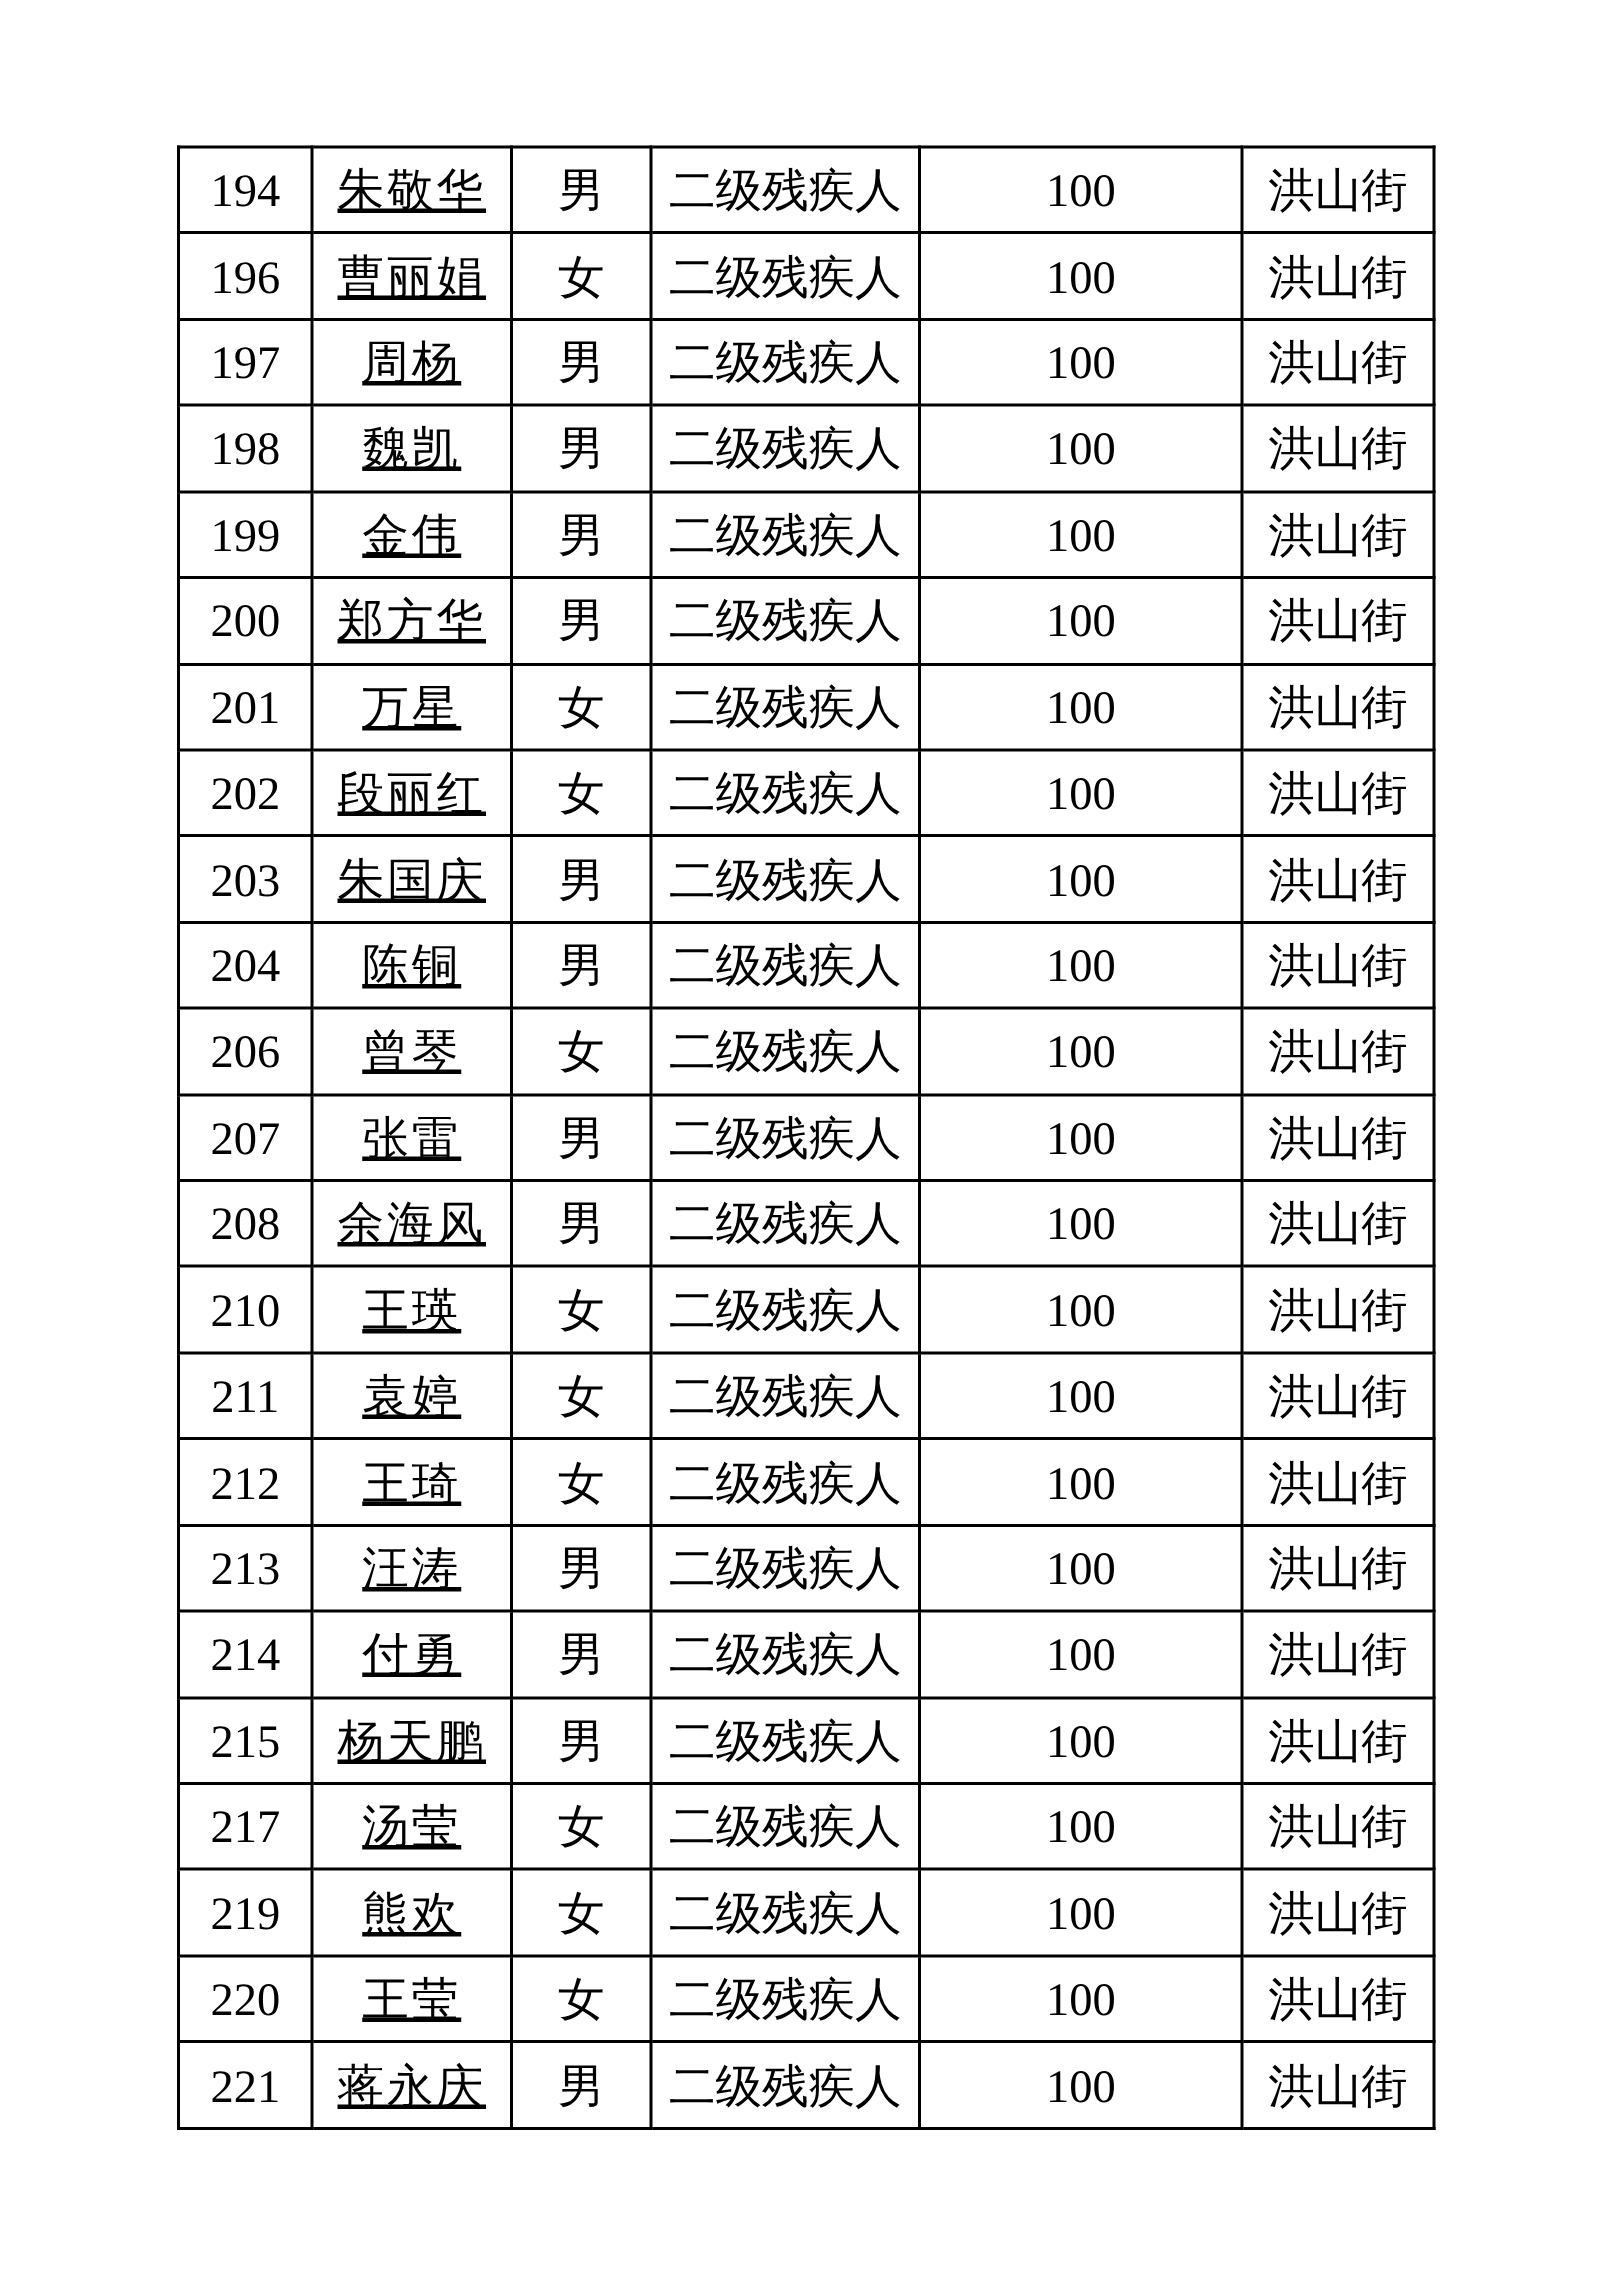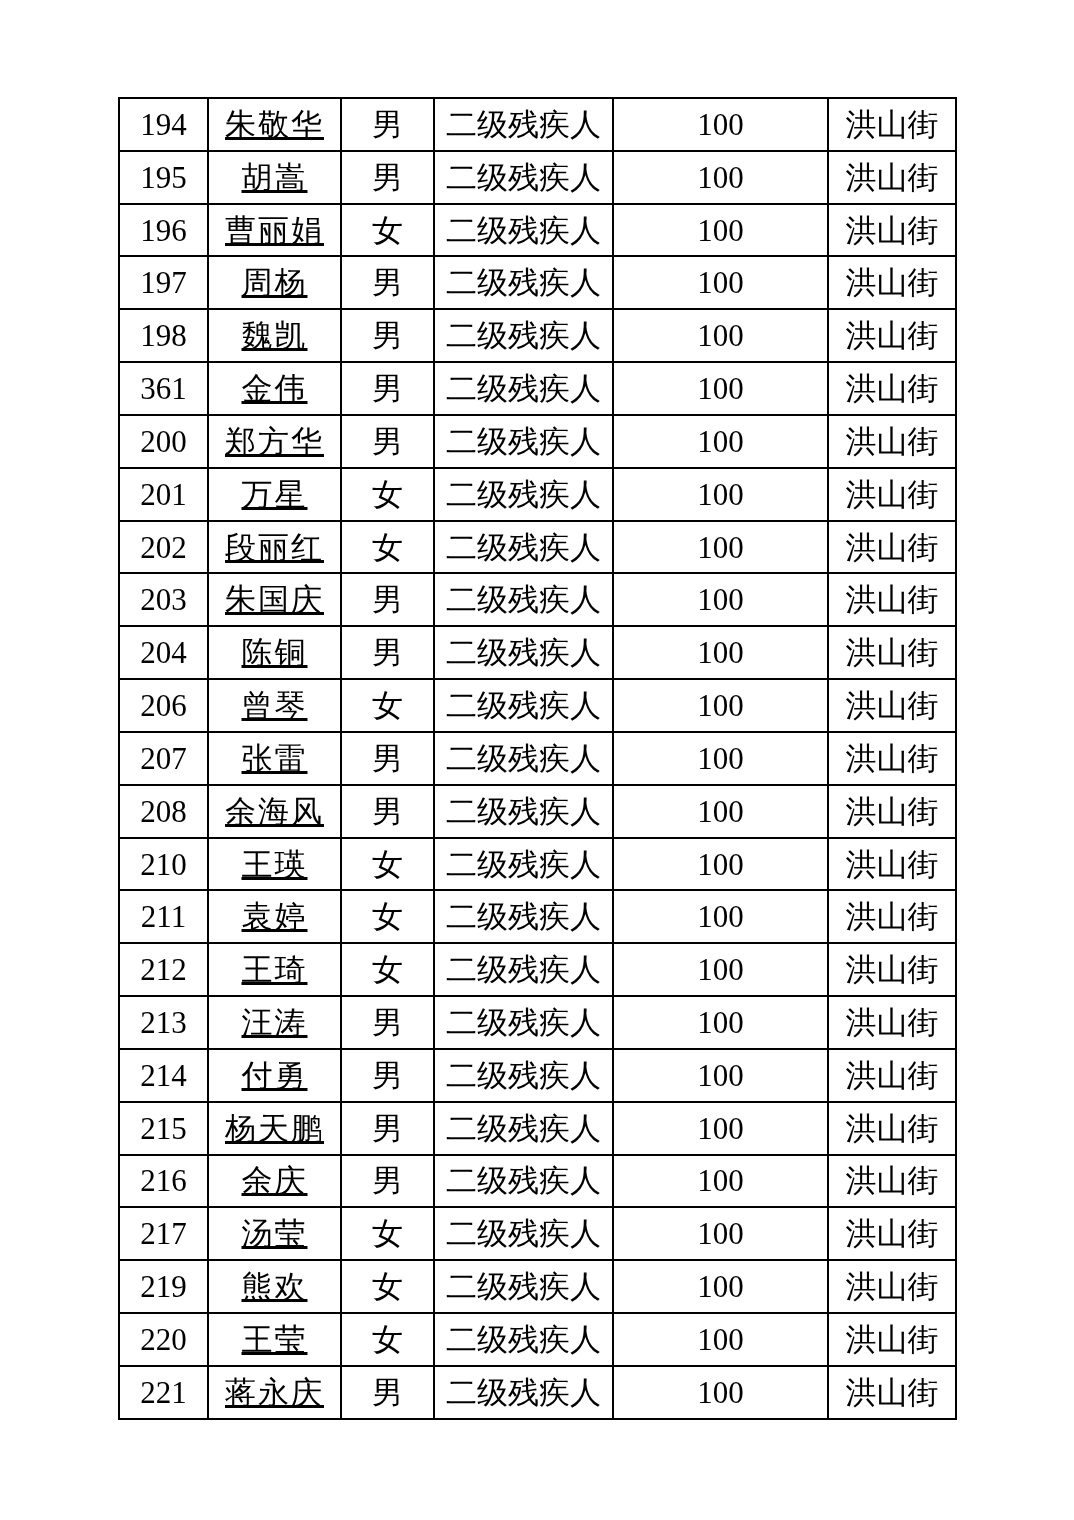--- a/index.html
+++ b/index.html
@@ -57,28 +57,20 @@
     <tbody>
         <tr>
     <td class="c-index">194</td>
     <td class="c-name">朱敬华</td>
     <td class="c-gender">男</td>
     <td class="c-category">二级残疾人</td>
     <td class="c-amount">100</td>
     <td class="c-street">洪山街</td>
   </tr>
         <tr>
-    <td class="c-index">195</td>
-    <td class="c-name">胡嵩</td>
-    <td class="c-gender">男</td>
-    <td class="c-category">二级残疾人</td>
-    <td class="c-amount">100</td>
-    <td class="c-street">洪山街</td>
-  </tr>
-        <tr>
     <td class="c-index">196</td>
     <td class="c-name">曹丽娟</td>
     <td class="c-gender">女</td>
     <td class="c-category">二级残疾人</td>
     <td class="c-amount">100</td>
     <td class="c-street">洪山街</td>
   </tr>
         <tr>
     <td class="c-index">197</td>
     <td class="c-name">周杨</td>
@@ -89,21 +81,21 @@
   </tr>
         <tr>
     <td class="c-index">198</td>
     <td class="c-name">魏凯</td>
     <td class="c-gender">男</td>
     <td class="c-category">二级残疾人</td>
     <td class="c-amount">100</td>
     <td class="c-street">洪山街</td>
   </tr>
         <tr>
-    <td class="c-index">361</td>
+    <td class="c-index">199</td>
     <td class="c-name">金伟</td>
     <td class="c-gender">男</td>
     <td class="c-category">二级残疾人</td>
     <td class="c-amount">100</td>
     <td class="c-street">洪山街</td>
   </tr>
         <tr>
     <td class="c-index">200</td>
     <td class="c-name">郑方华</td>
     <td class="c-gender">男</td>
@@ -203,28 +195,20 @@
     <td class="c-index">214</td>
     <td class="c-name">付勇</td>
     <td class="c-gender">男</td>
     <td class="c-category">二级残疾人</td>
     <td class="c-amount">100</td>
     <td class="c-street">洪山街</td>
   </tr>
         <tr>
     <td class="c-index">215</td>
     <td class="c-name">杨天鹏</td>
-    <td class="c-gender">男</td>
-    <td class="c-category">二级残疾人</td>
-    <td class="c-amount">100</td>
-    <td class="c-street">洪山街</td>
-  </tr>
-        <tr>
-    <td class="c-index">216</td>
-    <td class="c-name">余庆</td>
     <td class="c-gender">男</td>
     <td class="c-category">二级残疾人</td>
     <td class="c-amount">100</td>
     <td class="c-street">洪山街</td>
   </tr>
         <tr>
     <td class="c-index">217</td>
     <td class="c-name">汤莹</td>
     <td class="c-gender">女</td>
     <td class="c-category">二级残疾人</td>

